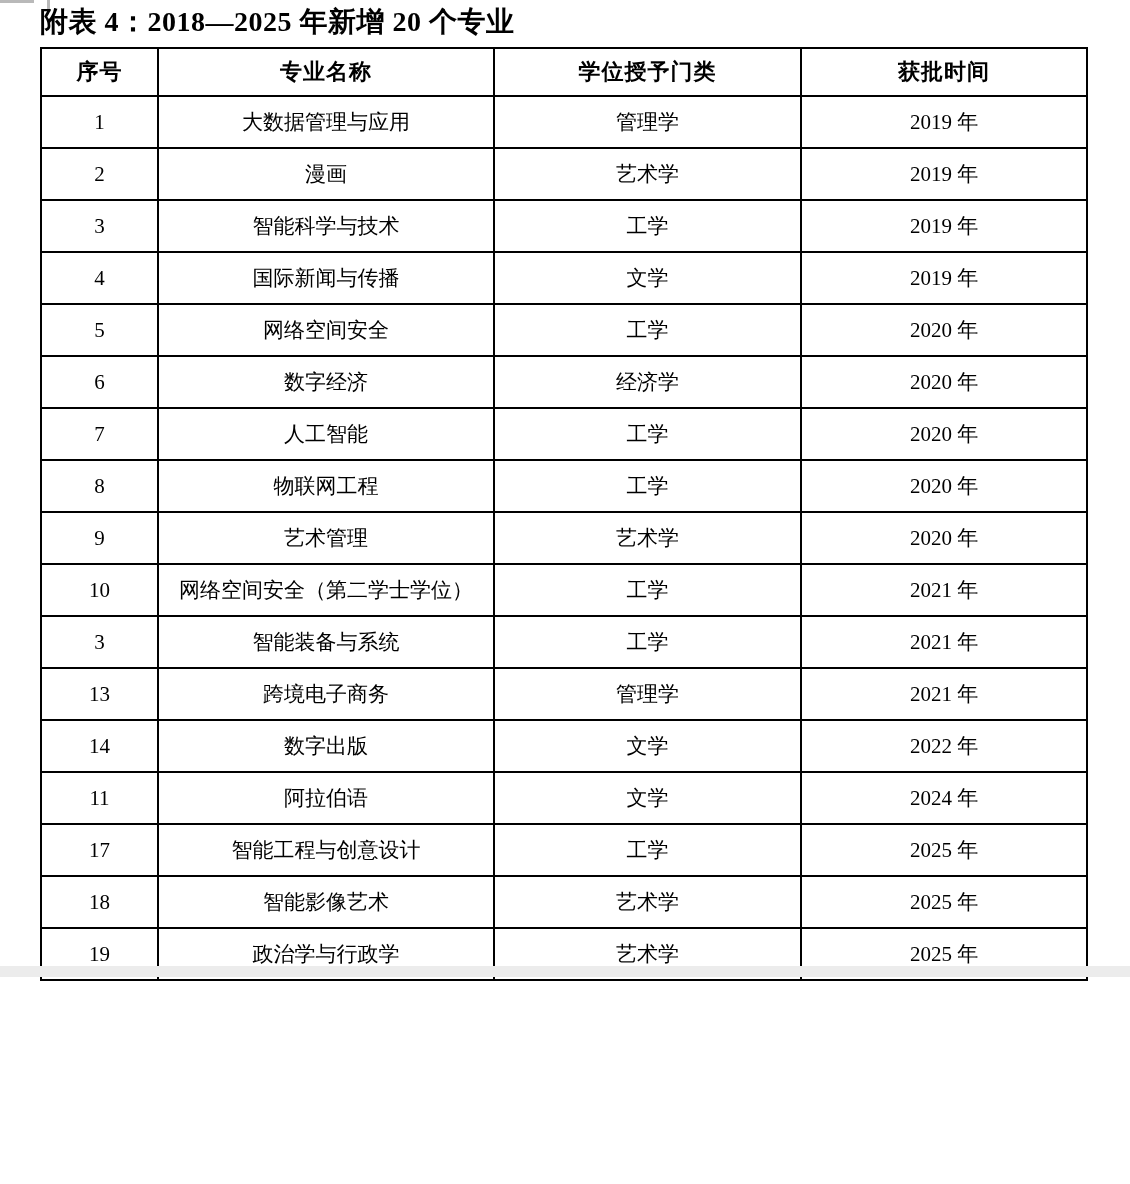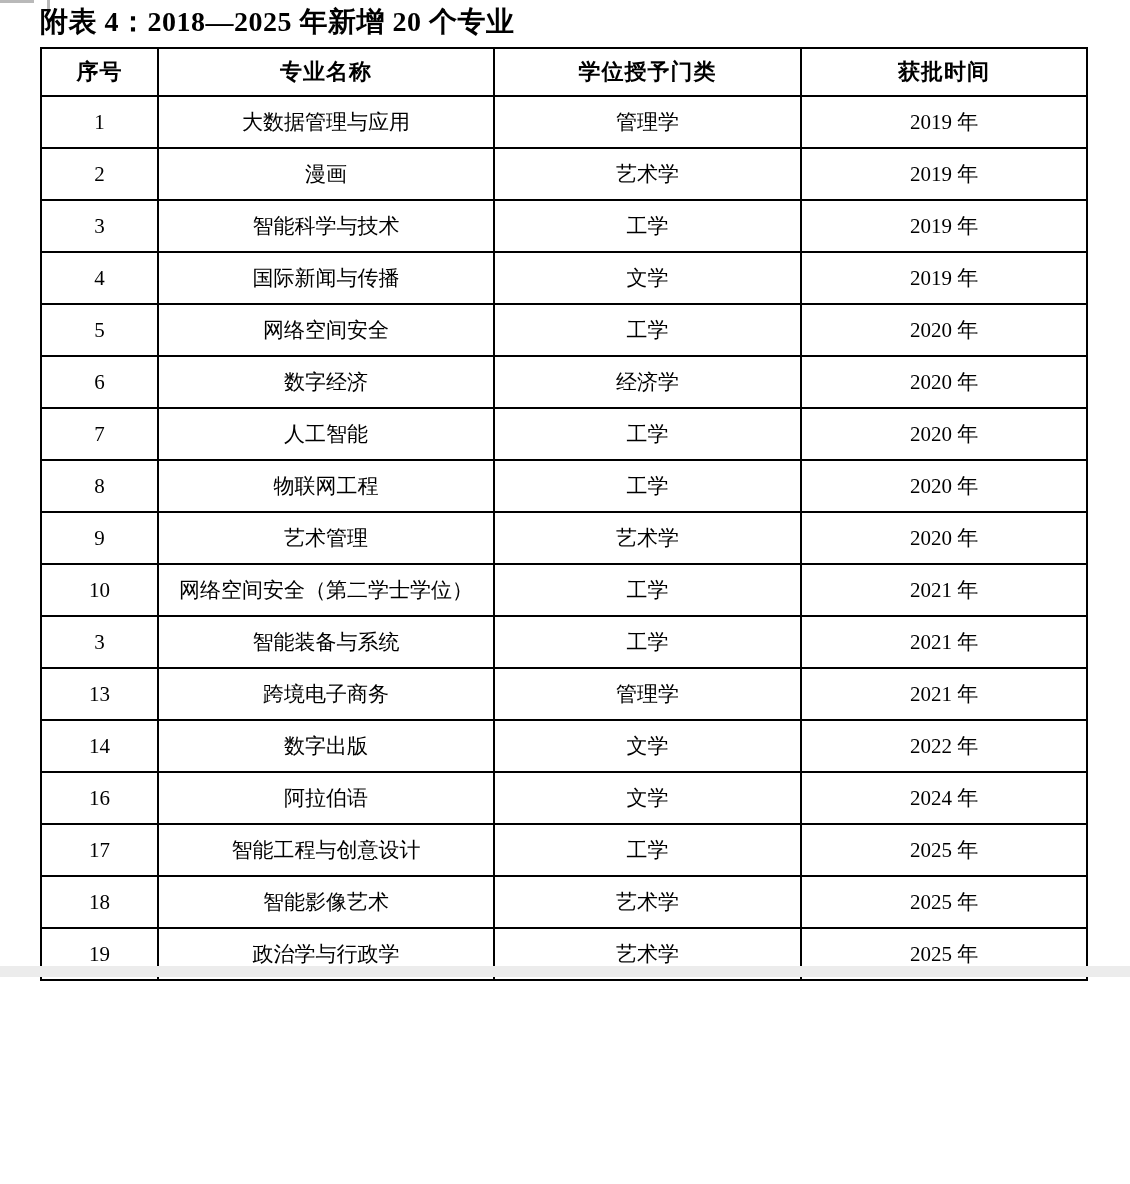--- a/index.html
+++ b/index.html
@@ -184,21 +184,21 @@
           <td>管理学</td>
           <td>2021 年</td>
         </tr>
         <tr>
           <td>14</td>
           <td>数字出版</td>
           <td>文学</td>
           <td>2022 年</td>
         </tr>
         <tr>
-          <td>16</td>
+          <td>11</td>
           <td>阿拉伯语</td>
           <td>文学</td>
           <td>2024 年</td>
         </tr>
         <tr>
           <td>17</td>
           <td>智能工程与创意设计</td>
           <td>工学</td>
           <td>2025 年</td>
         </tr>

